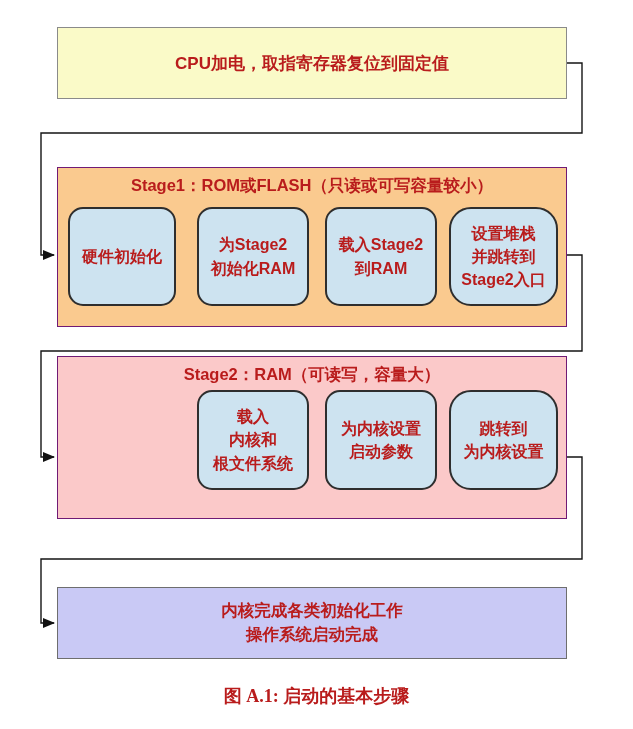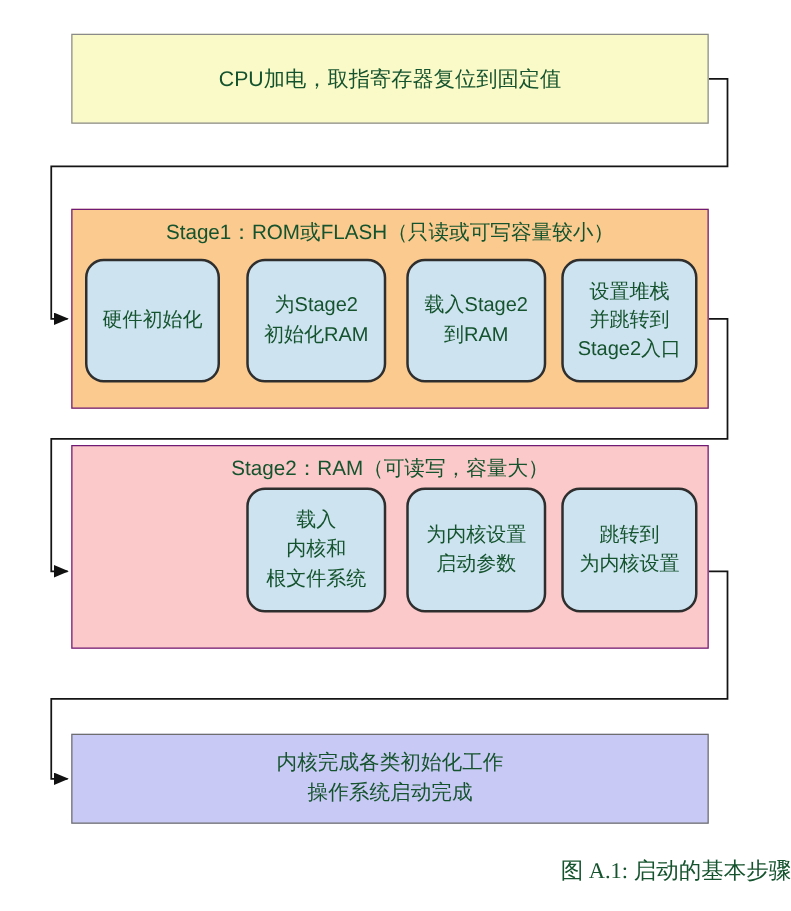--- a/index.html
+++ b/index.html
@@ -6,22 +6,23 @@
     margin: 0;
     padding: 0;
     background: #ffffff;
   }
   .canvas {
     position: relative;
     width: 633px;
     height: 729px;
     background: #ffffff;
     font-family: "Liberation Sans", sans-serif;
-    color: #14532d;
+    color: #b91c1c;
     overflow: hidden;
+    font-weight: bold;
   }
   .connector-layer {
     position: absolute;
     left: 0; top: 0;
     width: 633px; height: 729px;
     pointer-events: none;
   }
   .node {
     position: absolute;
     box-sizing: border-box;
@@ -65,35 +66,35 @@
     border-radius: 15px;
     font-size: 16px;
     line-height: 1.45;
     white-space: pre-line;
   }
   .stage1 .step { top: 39px; height: 99px; }
   .stage2 .step { top: 33px; height: 100px; }
   .col1 { left: 10px;  width: 108px; }
   .col2 { left: 139px; width: 112px; }
   .col3 { left: 267px; width: 112px; }
-  .col4 { left: 391px; width: 109px; }
+  .col4 { left: 391px; width: 109px; border-radius: 22px; }
   .end-node {
     left: 57px; top: 587px;
     width: 510px; height: 72px;
     background: var(--end-fill, #c9c9f5);
     border: 1px solid #6e6e6e;
     font-size: 16.5px;
     line-height: 1.45;
     white-space: pre-line;
   }
   .caption {
     position: absolute;
     left: 0; top: 684px;
     width: 100%;
-    text-align: right;
+    text-align: center;
     font-family: "Liberation Serif", serif;
     font-size: 18px;
   }
 </style>
 </head>
 <body style="--start-fill: #fafac8; --stage1-fill: #faca8f; --stage2-fill: #fbc9c9; --step-fill: #cde3f0; --end-fill: #c9c9f5; --line: #141414;">
 
 <div class="canvas">
 
   <svg class="connector-layer" width="633" height="729" viewBox="0 0 633 729" xmlns="http://www.w3.org/2000/svg">

